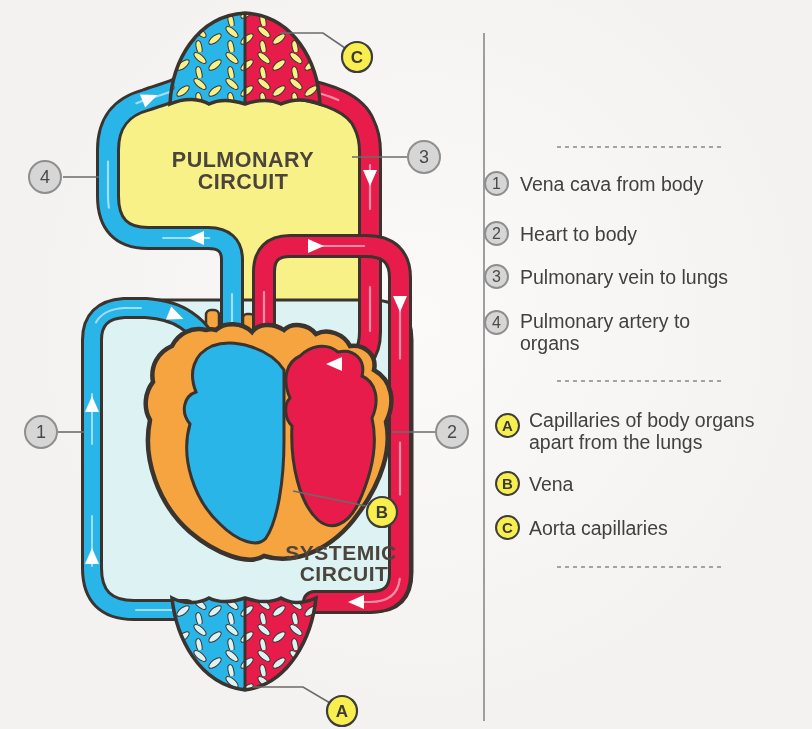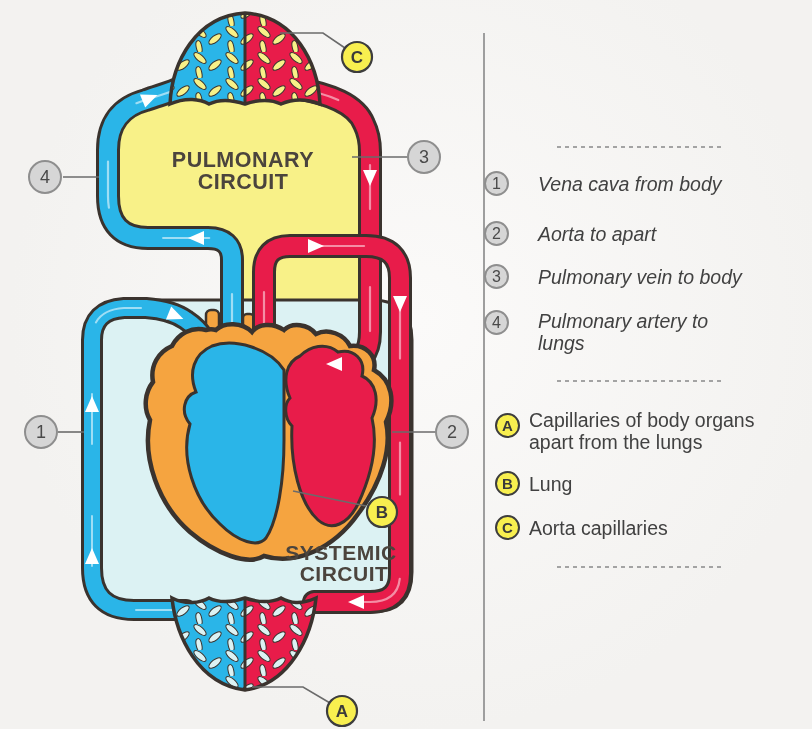--- a/index.html
+++ b/index.html
@@ -12,21 +12,21 @@
   .divider{position:absolute;left:483px;top:33px;width:2px;height:688px;background:#9e9e9e;}
   .legend-dash{position:absolute;left:557px;width:165px;height:2px;
     background:repeating-linear-gradient(90deg,#a3a3a3 0 4px,transparent 4px 8px);}
   .legend-row{position:absolute;display:flex;align-items:center;}
   .legend-row.multiline{align-items:flex-start;}
   .marker{box-sizing:border-box;width:25px;height:25px;border-radius:50%;
     display:flex;align-items:center;justify-content:center;flex:0 0 auto;}
   .marker.gray{background:#d6d6d6;border:2px solid #8e8e8e;color:#4a4a4a;font-size:16px;}
   .marker.yellow{background:#f8ef4f;border:2px solid #3d3d3d;color:#3a3a3a;font-size:15px;font-weight:700;}
   .legend-text{color:#414141;font-size:19.5px;line-height:22px;}
-  .row-num{left:484px;} .row-num .legend-text{margin-left:29px;font-style:italic;}
+  .row-num{left:484px;} .row-num .legend-text{margin-left:11px;}
   .row-let{left:495px;} .row-let .legend-text{margin-left:9px;}
   .w-narrow{max-width:200px;}
   .w-mid{max-width:270px;}
   svg text{font-family:"Liberation Sans", sans-serif;}
   .circuit-label{font-weight:700;fill:#4b443d;letter-spacing:.5px;}
   .marker-num{font-size:18px;fill:#4a4a4a;}
   .marker-letter{font-size:17px;font-weight:700;fill:#3a3a3a;}
 </style>
 </head>
 <body>
@@ -191,43 +191,43 @@
 
 <div class="legend-dash" style="top:146px;"></div>
 
 <div class="legend-row row-num" style="top:171px;">
   <span class="marker gray">1</span>
   <span class="legend-text">Vena cava from body</span>
 </div>
 
 <div class="legend-row row-num" style="top:221px;">
   <span class="marker gray">2</span>
-  <span class="legend-text">Aorta to apart</span>
+  <span class="legend-text">Heart to body</span>
 </div>
 
 <div class="legend-row row-num" style="top:264px;">
   <span class="marker gray">3</span>
-  <span class="legend-text">Pulmonary vein to body</span>
+  <span class="legend-text">Pulmonary vein to lungs</span>
 </div>
 
 <div class="legend-row row-num multiline" style="top:310px;">
   <span class="marker gray">4</span>
-  <span class="legend-text w-narrow">Pulmonary artery to lungs</span>
+  <span class="legend-text w-narrow">Pulmonary artery to organs</span>
 </div>
 
 <div class="legend-dash" style="top:380px;"></div>
 
 <div class="legend-row row-let multiline" style="top:409px;">
   <span class="marker yellow" style="margin-top:4px;">A</span>
   <span class="legend-text w-mid">Capillaries of body organs apart from the lungs</span>
 </div>
 
 <div class="legend-row row-let" style="top:471px;">
   <span class="marker yellow">B</span>
-  <span class="legend-text">Lung</span>
+  <span class="legend-text">Vena</span>
 </div>
 
 <div class="legend-row row-let" style="top:515px;">
   <span class="marker yellow">C</span>
   <span class="legend-text">Aorta capillaries</span>
 </div>
 
 <div class="legend-dash" style="top:566px;"></div>
 
 </body></html>

